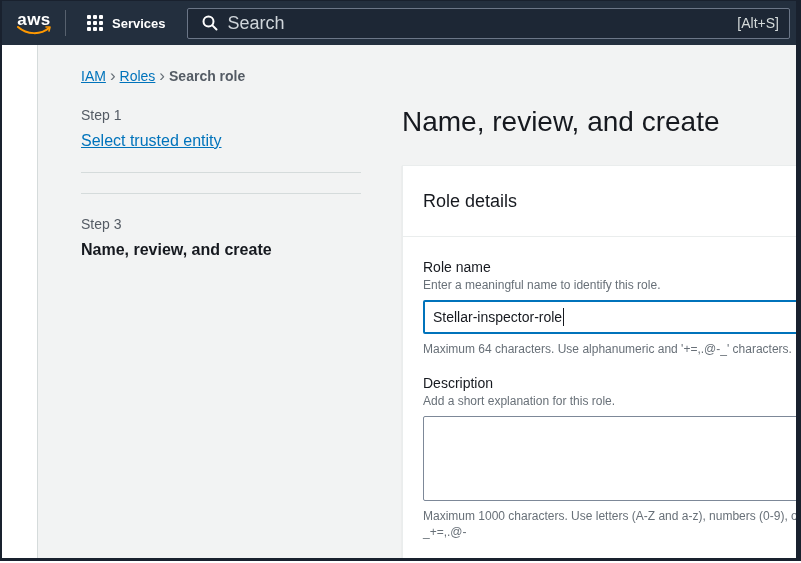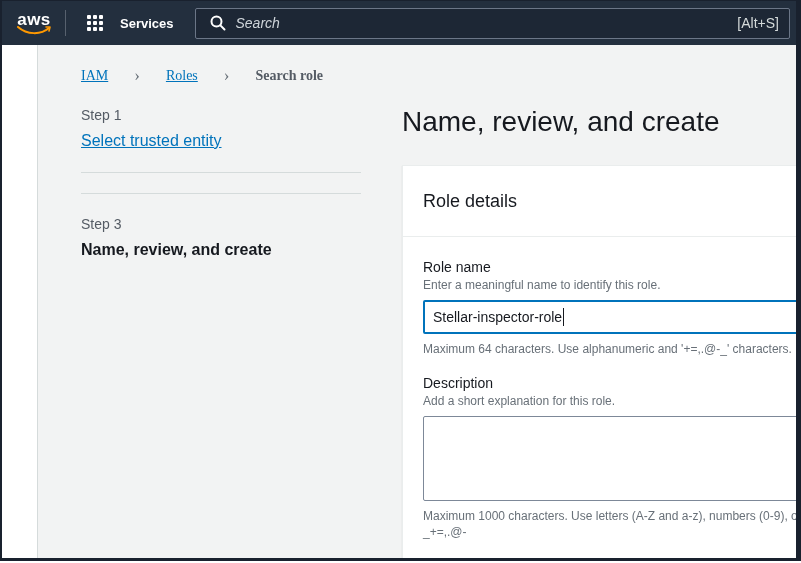--- a/index.html
+++ b/index.html
@@ -14,38 +14,38 @@
   }
   
   .topbar {
     height:44px; flex:0 0 44px; background:#232f3e;
     display:flex; align-items:center; padding:0 6px 0 14px;
   }
   .aws-logo { display:flex; flex-direction:column; align-items:center; cursor:pointer; margin-right:13px; }
   .aws-text { color:#ffffff; font-weight:bold; font-size:17px; line-height:15px; letter-spacing:.5px; }
   .aws-smile { display:block; margin-top:-1px; }
   .nav-divider { width:1px; height:26px; background:#57616e; margin-right:21px; }
-  .services { display:flex; align-items:center; gap:17px; cursor:pointer; }
+  .services { display:flex; align-items:center; gap:9px; cursor:pointer; }
   .grid-icon { display:grid; grid-template-columns:repeat(3,4px); grid-template-rows:repeat(3,4px); gap:2px; }
   .grid-icon i { background:#ffffff; border-radius:1px; }
   .services-label { color:#ffffff; font-size:13px; font-weight:bold; }
   .searchbox {
     flex:1; height:31px; margin-left:21px; background:#1d2735;
     border:1px solid #6b7687; border-radius:2px;
     display:flex; align-items:center; padding:0 10px; cursor:text;
   }
   .search-icon { flex:0 0 auto; margin:0 10px 0 4px; }
-  .search-placeholder { color:#cfd5da; font-size:14px; font-style:italic; flex:1; }
+  .search-placeholder { color:#cfd5da; font-size:18px; flex:1; }
   .search-shortcut { color:#d5dbdb; font-size:14px; }
   
   .content-row { flex:1; display:flex; overflow:hidden; }
   .gutter { flex:0 0 36px; background:#ffffff; border-right:1px solid #d5dbdb; }
   .content { flex:1; overflow:hidden; padding:23px 0 0 43px; }
   
-  .breadcrumb { display:flex; align-items:center; gap:26px; font-size:14px; margin-bottom:21px;font-family:Liberation Serif, serif; }
+  .breadcrumb { display:flex; align-items:center; gap:4px; font-size:14px; margin-bottom:21px; }
   .breadcrumb a { color:#0073bb; text-decoration:underline; cursor:pointer; }
   .crumb-sep { color:#687078; font-size:17px; line-height:14px; }
   .crumb-current { color:#545b64; font-weight:bold; }
   
   .cols { display:flex; align-items:flex-start;gap:12px; }
   .steps { flex:0 0 280px; }
   .step-label { color:#545b64; font-size:14px; line-height:20px; }
   .step-link { display:inline-block; margin-top:5px; color:#0073bb; font-size:16px; line-height:22px; text-decoration:underline; cursor:pointer; }
   .step-current { display:inline-block; margin-top:5px; color:#16191f; font-size:16px; line-height:22px; font-weight:bold; }
   .step-divider { border:none; border-top:1px solid #d5dbdb; margin:20px 0; }

